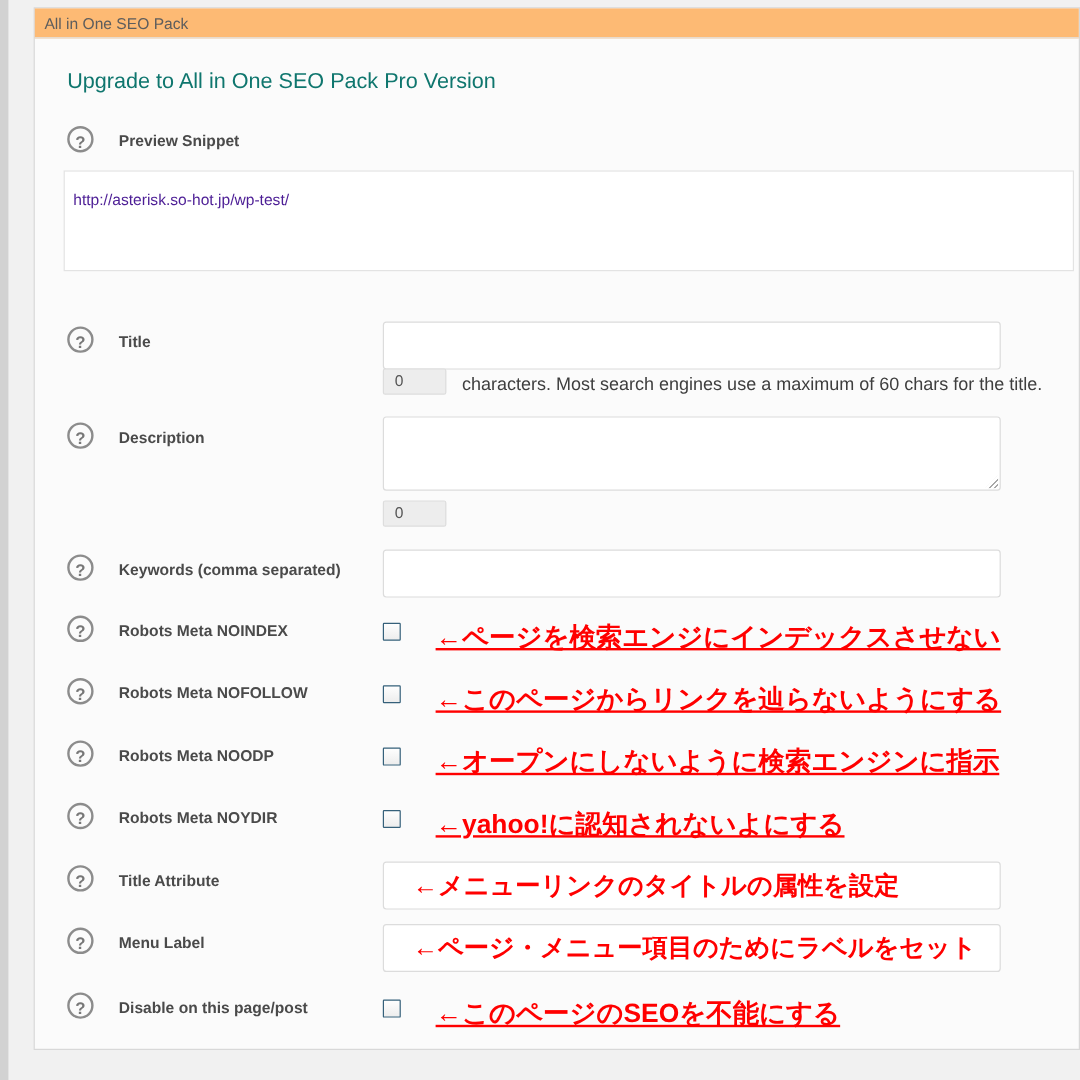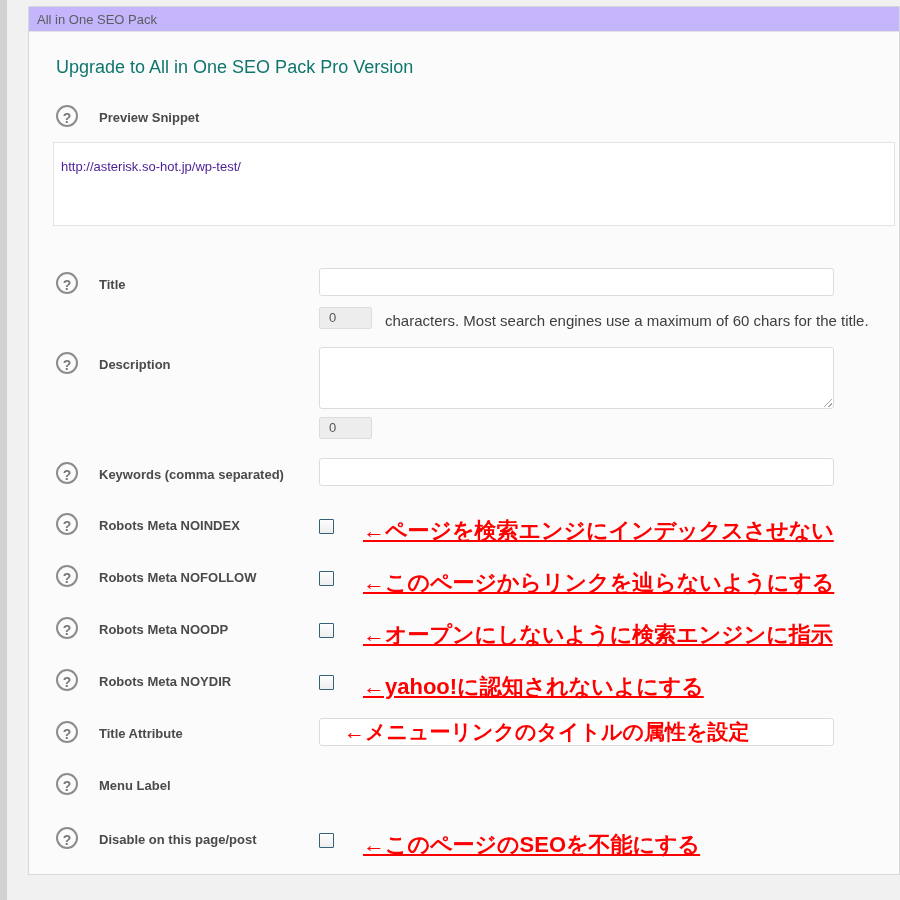--- a/index.html
+++ b/index.html
@@ -13,21 +13,21 @@
   .left-strip {
     position:absolute; left:0; top:0; width:7px; height:900px;
     background:#d2d2d2;
   }
   .postbox {
     position:absolute; left:28px; top:6px; width:872px; height:869px;
     background:#fbfbfb; border:1px solid #d8d8d8;
   }
   .postbox-header {
     position:absolute; left:0; top:0; right:0; height:25px;
-    background:#c4b5fd; border-bottom:1px solid #e3e3e3;
+    background:#fdba74; border-bottom:1px solid #e3e3e3;
     line-height:25px; padding-left:8px;
     font-size:13px; color:#5d5d5d;
   }
   .upgrade-link {
     position:absolute; left:27px; top:50px;
     font-size:18px; color:#0f766e; cursor:pointer;
   }
   .help-icon {
     position:absolute; left:27px; width:22px; height:22px;
     border:2px solid #8c8c8c; border-radius:50%;
@@ -49,21 +49,21 @@
     font-size:16px; color:#2525c9; margin-left:7px; margin-bottom:9px;
     white-space:nowrap;
   }
   .snippet-url {
     font-size:13px; color:#4c1d95; margin-bottom:3px; white-space:nowrap;
   }
   .snippet-desc {
     font-size:13px; color:#1a1a1a; white-space:nowrap;
   }
   .text-input {
-    position:absolute; left:290px; width:515px; height:28px;
+    position:absolute; left:290px; width:515px; height:40px;
     border:1px solid #dcdcdc; border-radius:3px; background:#fff;
     font-size:14px; padding:0 8px; color:#333; outline:none;
   }
   .textarea-wrap {
     position:absolute; left:290px; top:340px; width:515px; height:62px;
   }
   .desc-textarea {
     width:100%; height:100%; resize:none;
     border:1px solid #dcdcdc; border-radius:3px; background:#fff;
     font-size:14px; padding:4px 8px; color:#333; outline:none;
@@ -157,19 +157,20 @@
   <span class="field-label" style="top:667px">Robots Meta NOYDIR</span>
   <input type="checkbox" class="cb" style="top: 668px;">
   <span class="red-note" style="top:667px">←yahoo!に認知されないよにする</span>
 
   <span class="help-icon" style="top:714px">?</span>
   <span class="field-label" style="top:719px">Title Attribute</span>
   <input type="text" class="text-input red-value" style="top: 711px;" value="←メニューリンクのタイトルの属性を設定">
 
   <span class="help-icon" style="top:766px">?</span>
   <span class="field-label" style="top:771px">Menu Label</span>
+  <input type="text" class="text-input red-value" style="top: 763px;" value="←ページ・メニュー項目のためにラベルをセット">
 
   <span class="help-icon" style="top:820px">?</span>
   <span class="field-label" style="top:825px">Disable on this page/post</span>
   <input type="checkbox" class="cb" style="top: 826px;">
   <span class="red-note" style="top:825px">←このページのSEOを不能にする</span>
 
 </div>
 
 </body></html>

